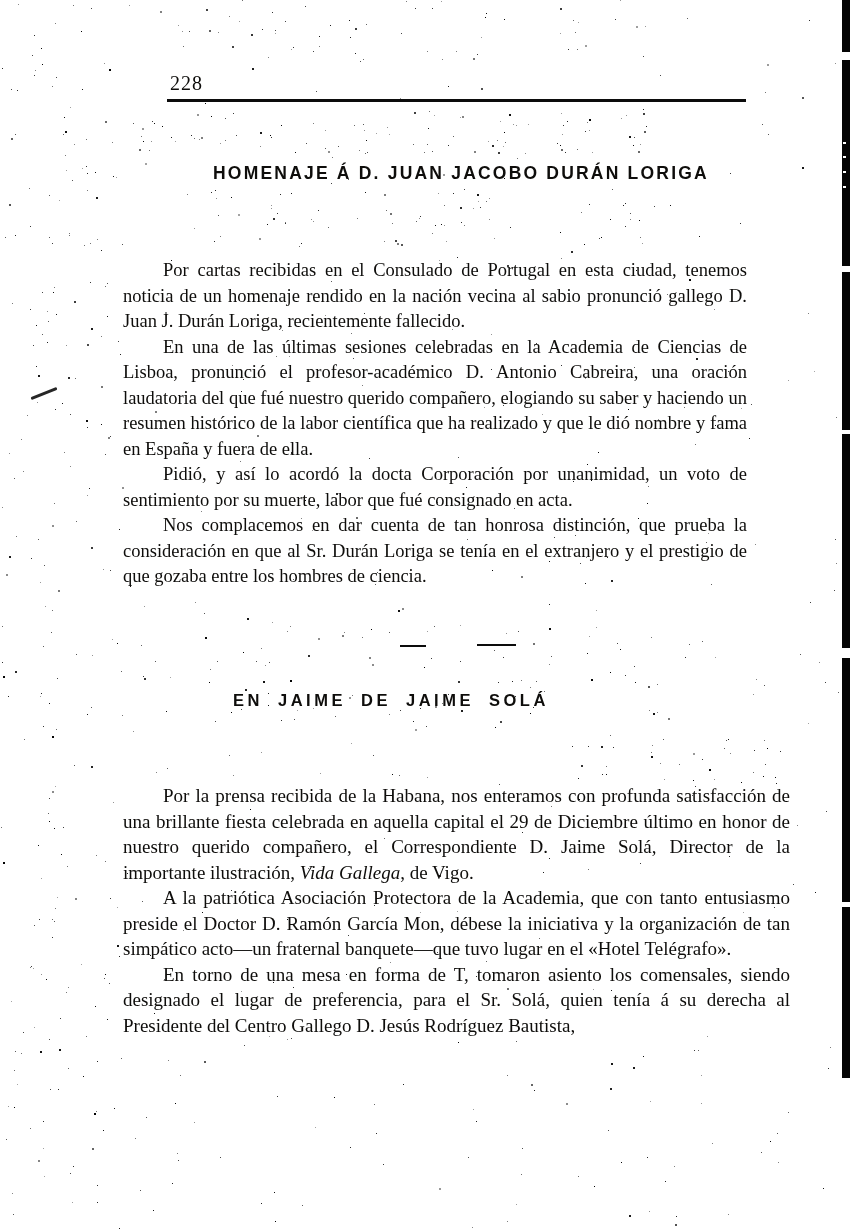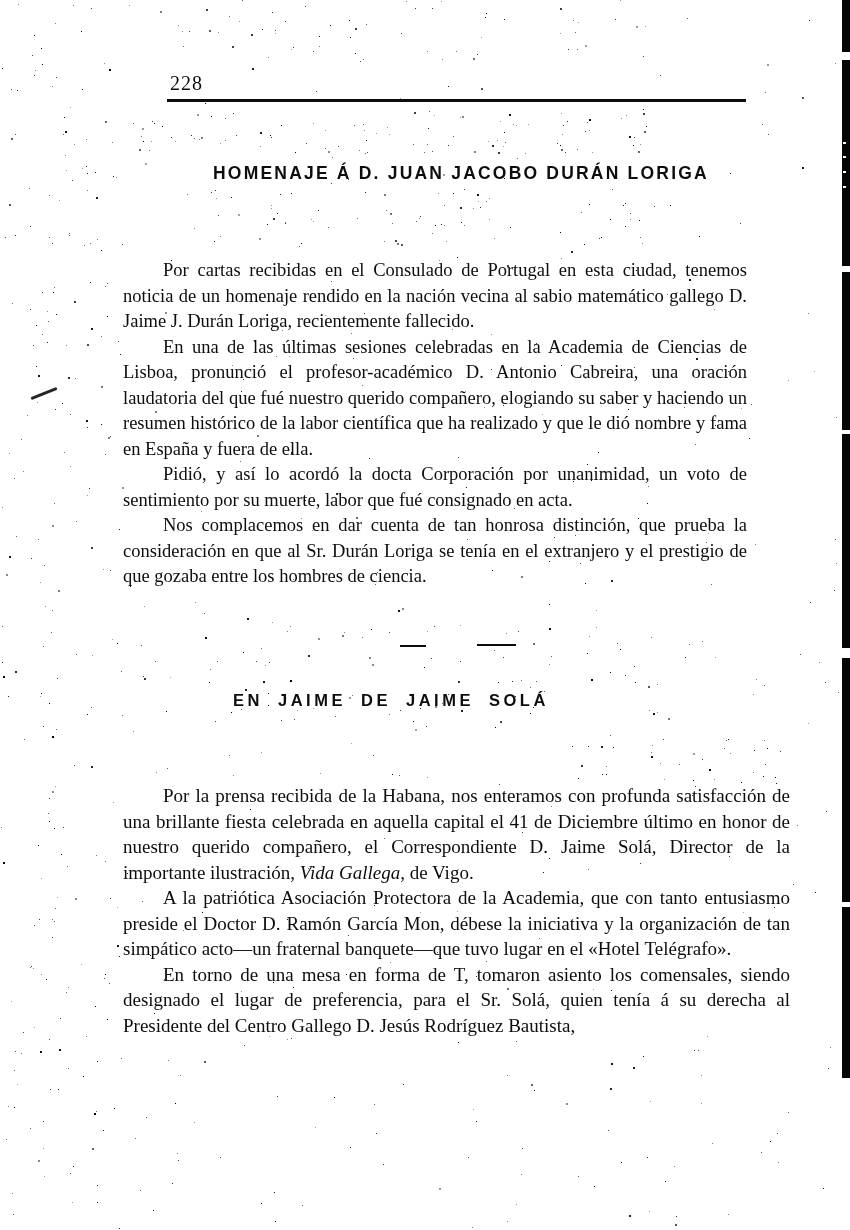--- a/index.html
+++ b/index.html
@@ -979,33 +979,33 @@
       <i style="left: 178px; top: 25px; width: 1px; height: 1px; opacity: 0.41;"></i>
     </div>
   <div class="smudge"></div>
 
   <span class="page-num">228</span>
   <div class="header-rule"></div>
 
   <h1 class="article1-title">HOMENAJE Á D. JUAN JACOBO DURÁN LORIGA</h1>
 
   <section class="article-body article1-body">
-    <p>Por cartas recibidas en el Consulado de Portugal en esta ciudad, tenemos noticia de un homenaje rendido en la nación vecina al sabio matemático gallego D. Jaime J. Durán Loriga, recientemente fallecido.</p>
+    <p>Por cartas recibidas en el Consulado de Portugal en esta ciudad, tenemos noticia de un homenaje rendido en la nación vecina al sabio pronunció gallego D. Juan J. Durán Loriga, recientemente fallecido.</p>
     <p>En una de las últimas sesiones celebradas en la Academia de Ciencias de Lisboa, pronunció el profesor-académico D. Antonio Cabreira, una oración laudatoria del que fué nuestro querido compañero, elogiando su saber y haciendo un resumen histórico de la labor científica que ha realizado y que le dió nombre y fama en España y fuera de ella.</p>
     <p>Pidió, y así lo acordó la docta Corporación por unanimidad, un voto de sentimiento por su muerte, labor que fué consignado en acta.</p>
     <p>Nos complacemos en dar cuenta de tan honrosa distinción, que prueba la consideración en que al Sr. Durán Loriga se tenía en el extranjero y el prestigio de que gozaba entre los hombres de ciencia.</p>
   </section>
 
   <span class="dash dash1"></span>
   <span class="dash dash2"></span>
 
   <h2 class="article2-title">EN JAIME DE JAIME SOLÁ</h2>
 
   <section class="article-body article2-body">
-    <p><span>Por la prensa recibida de la Habana, nos enteramos con profunda satisfacción de una brillante fiesta celebrada en aquella capital el 41 de Diciembre último en honor de nuestro querido compañero, el Correspondiente D. Jaime Solá, Director de la importante ilustración, </span><span class="ital">Vida Gallega</span><span>, de Vigo.</span></p>
+    <p><span>Por la prensa recibida de la Habana, nos enteramos con profunda satisfacción de una brillante fiesta celebrada en aquella capital el 29 de Diciembre último en honor de nuestro querido compañero, el Correspondiente D. Jaime Solá, Director de la importante ilustración, </span><span class="ital">Vida Gallega</span><span>, de Vigo.</span></p>
     <p>A la patriótica Asociación Protectora de la Academia, que con tanto entusiasmo preside el Doctor D. Ramón García Mon, débese la iniciativa y la organización de tan simpático acto—un fraternal banquete—que tuvo lugar en el «Hotel Telégrafo».</p>
     <p>En torno de una mesa en forma de T, tomaron asiento los comensales, siendo designado el lugar de preferencia, para el Sr. Solá, quien tenía á su derecha al Presidente del Centro Gallego D. Jesús Rodríguez Bautista,</p>
   </section>
 
   <div class="edge-band">
     <b class="n1"></b>
       <b class="n2"></b>
       <b class="n3"></b>
       <b class="n4"></b>
       <b class="n5"></b>

